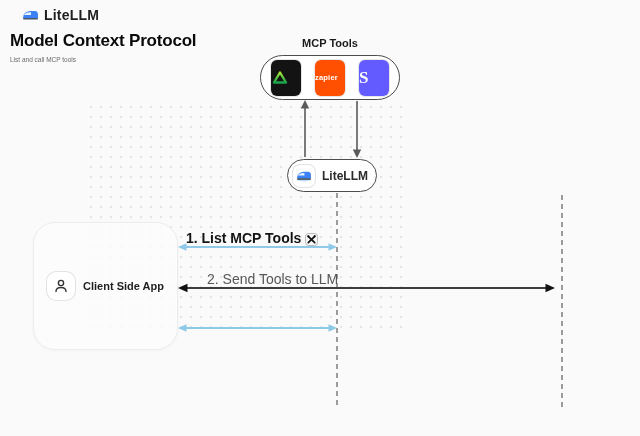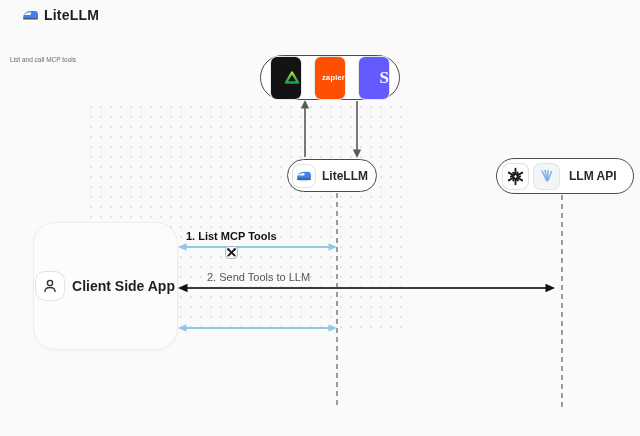--- a/index.html
+++ b/index.html
@@ -39,22 +39,22 @@
     position:absolute;left:260px;top:37px;width:140px;
     text-align:center;font-size:11px;font-weight:600;color:#1a1a1a;
   }
   .mcp-pill{
     position:absolute;left:260px;top:55px;width:140px;height:45px;
     background:#fff;border:1.5px solid #4c4c4c;border-radius:23px;
     display:flex;align-items:center;justify-content:center;gap:14px;
     box-sizing:border-box;
   }
   .tool-tile{
-    width:30px;height:42px;border-radius:6px;
-    display:flex;align-items:center;justify-content:flex-end;
+    width:30px;height:36px;border-radius:6px;
+    display:flex;align-items:center;justify-content:flex-start;
     box-shadow:0 0 0 1px #e6e6e6;
     overflow:hidden;
   }
   .tile-dark{background:#131313;}
   .tile-zapier{background:var(--zapier-orange,#ff4f00);}
   .tile-stripe{background:var(--stripe-purple,#635bff);}
   .zapier-word{color:#fff;font-size:7.5px;font-weight:800;letter-spacing:.2px;}
   .stripe-s{color:#fff;font-size:17px;font-weight:800;font-family:"Liberation Serif","DejaVu Serif",serif;}
   
   .node-pill{
@@ -78,25 +78,25 @@
     border:1px solid #ececec;border-radius:22px;
     box-shadow:0 1px 3px rgba(0,0,0,.03);
     display:flex;align-items:center;justify-content:center;gap:8px;
     box-sizing:border-box;
   }
   .client-icon{
     width:28px;height:28px;border-radius:9px;background:#fff;
     box-shadow:0 0 0 1px #e3e3e3;
     display:flex;align-items:center;justify-content:center;
   }
-  .client-label{font-size:14px;font-weight:600;color:#1f1f1f;}
+  .client-label{font-size:11px;font-weight:600;color:#1f1f1f;}
   
   .seq-label{
-    position:absolute;display:flex;align-items:center;gap:4px;
-    font-size:11px;font-weight:600;color:#141414;white-space:nowrap;flex-direction:column;
+    position:absolute;display:flex;align-items:flex-end;gap:4px;
+    font-size:14px;font-weight:600;color:#141414;white-space:nowrap;
   }
   .seq-label.muted{color:#575757;font-weight:500;margin-left:21px;}
   .seq-1{left:186px;top:230px;}
   .seq-2{left:186px;top:271px;}
   .seq-3{left:186px;top:311px;}
   svg{display:block;}
   .arrow-layer{position:absolute;left:0;top:0;pointer-events:none;}
 </style>
 </head>
 <body>
@@ -128,22 +128,24 @@
   </svg>
 
   <div class="brand">
     <svg width="17" height="14" viewBox="0 0 17 14">
       <path d="M1 10 Q1 4 8 3 L13 3 Q16 3 16 7 L16 10 Z" fill="#3b82f6"></path>
       <path d="M2 6.5 Q4.5 4.2 8 4.2 L9 4.2 L9 7 L2.4 7 Z" fill="#eaf3fd"></path>
       <rect x="1" y="10" width="15" height="1.6" rx="0.8" fill="#4b5563"></rect>
     </svg>
     <span class="brand-name">LiteLLM</span>
   </div>
+  <div class="page-title">Model Context Protocol</div>
   <div class="page-subtitle">List and call MCP tools</div>
 
+  <div class="mcp-label">MCP Tools</div>
   <div class="mcp-pill">
     <div class="tool-tile tile-dark">
       <svg width="18" height="18" viewBox="0 0 18 18">
         <defs>
           <linearGradient id="tg" x1="0" y1="0" x2="0" y2="1">
             <stop offset="0" stop-color="#a3e635"></stop>
               <stop offset="1" stop-color="#16a34a"></stop>
           </linearGradient>
         </defs>
         <path d="M9 3.5 L15 13.5 L3 13.5 Z" fill="none" stroke="url(#tg)" stroke-width="2.4" stroke-linejoin="round"></path>
@@ -162,45 +164,20 @@
       <svg width="16" height="13" viewBox="0 0 17 14">
         <ellipse cx="8.5" cy="11" rx="8" ry="2.4" fill="#bfdcf2"></ellipse>
         <path d="M1 10 Q1 4 8 3 L13 3 Q16 3 16 7 L16 10 Z" fill="#3b82f6"></path>
         <path d="M2 6.5 Q4.5 4.2 8 4.2 L9 4.2 L9 7 L2.4 7 Z" fill="#eaf3fd"></path>
         <rect x="1" y="10" width="15" height="1.6" rx="0.8" fill="#374151"></rect>
       </svg>
     </span>
     <span class="node-label">LiteLLM</span>
   </div>
 
-  <div class="node-pill llmapi-pill">
-    <span class="mini-icon">
-      <svg width="19" height="19" viewBox="-10 -10 20 20">
-        <g fill="none" stroke="#1c1c1c" stroke-width="2" stroke-linejoin="round" stroke-linecap="round">
-          <path d="M0,-8.2 L0,-2.6 L-4.8,0.2" transform="rotate(0)"></path>
-          <path d="M0,-8.2 L0,-2.6 L-4.8,0.2" transform="rotate(60)"></path>
-          <path d="M0,-8.2 L0,-2.6 L-4.8,0.2" transform="rotate(120)"></path>
-          <path d="M0,-8.2 L0,-2.6 L-4.8,0.2" transform="rotate(180)"></path>
-          <path d="M0,-8.2 L0,-2.6 L-4.8,0.2" transform="rotate(240)"></path>
-          <path d="M0,-8.2 L0,-2.6 L-4.8,0.2" transform="rotate(300)"></path>
-        </g>
-      </svg>
-    </span>
-    <span class="mini-icon" style="background:#f3f5f7;">
-      <svg width="16" height="16" viewBox="0 0 16 16">
-        <g fill="none" stroke="#7eb1e8" stroke-width="1.5" stroke-linecap="round">
-          <path d="M3 3 L7.5 12.5"></path>
-          <path d="M6 2.5 L8 12.5"></path>
-          <path d="M9 2.5 L8.5 12.5"></path>
-          <path d="M12.5 3.5 L9 12.5"></path>
-        </g>
-      </svg>
-    </span>
-    <span class="node-label">LLM API</span>
-  </div>
 
   <div class="client-box">
     <span class="client-icon">
       <svg width="16" height="16" viewBox="0 0 16 16">
         <circle cx="8" cy="5" r="2.6" fill="none" stroke="#333" stroke-width="1.4"></circle>
         <path d="M3 13.5 Q3 9.5 8 9.5 Q13 9.5 13 13.5" fill="none" stroke="#333" stroke-width="1.4" stroke-linecap="round"></path>
       </svg>
     </span>
     <span class="client-label">Client Side App</span>
   </div>

